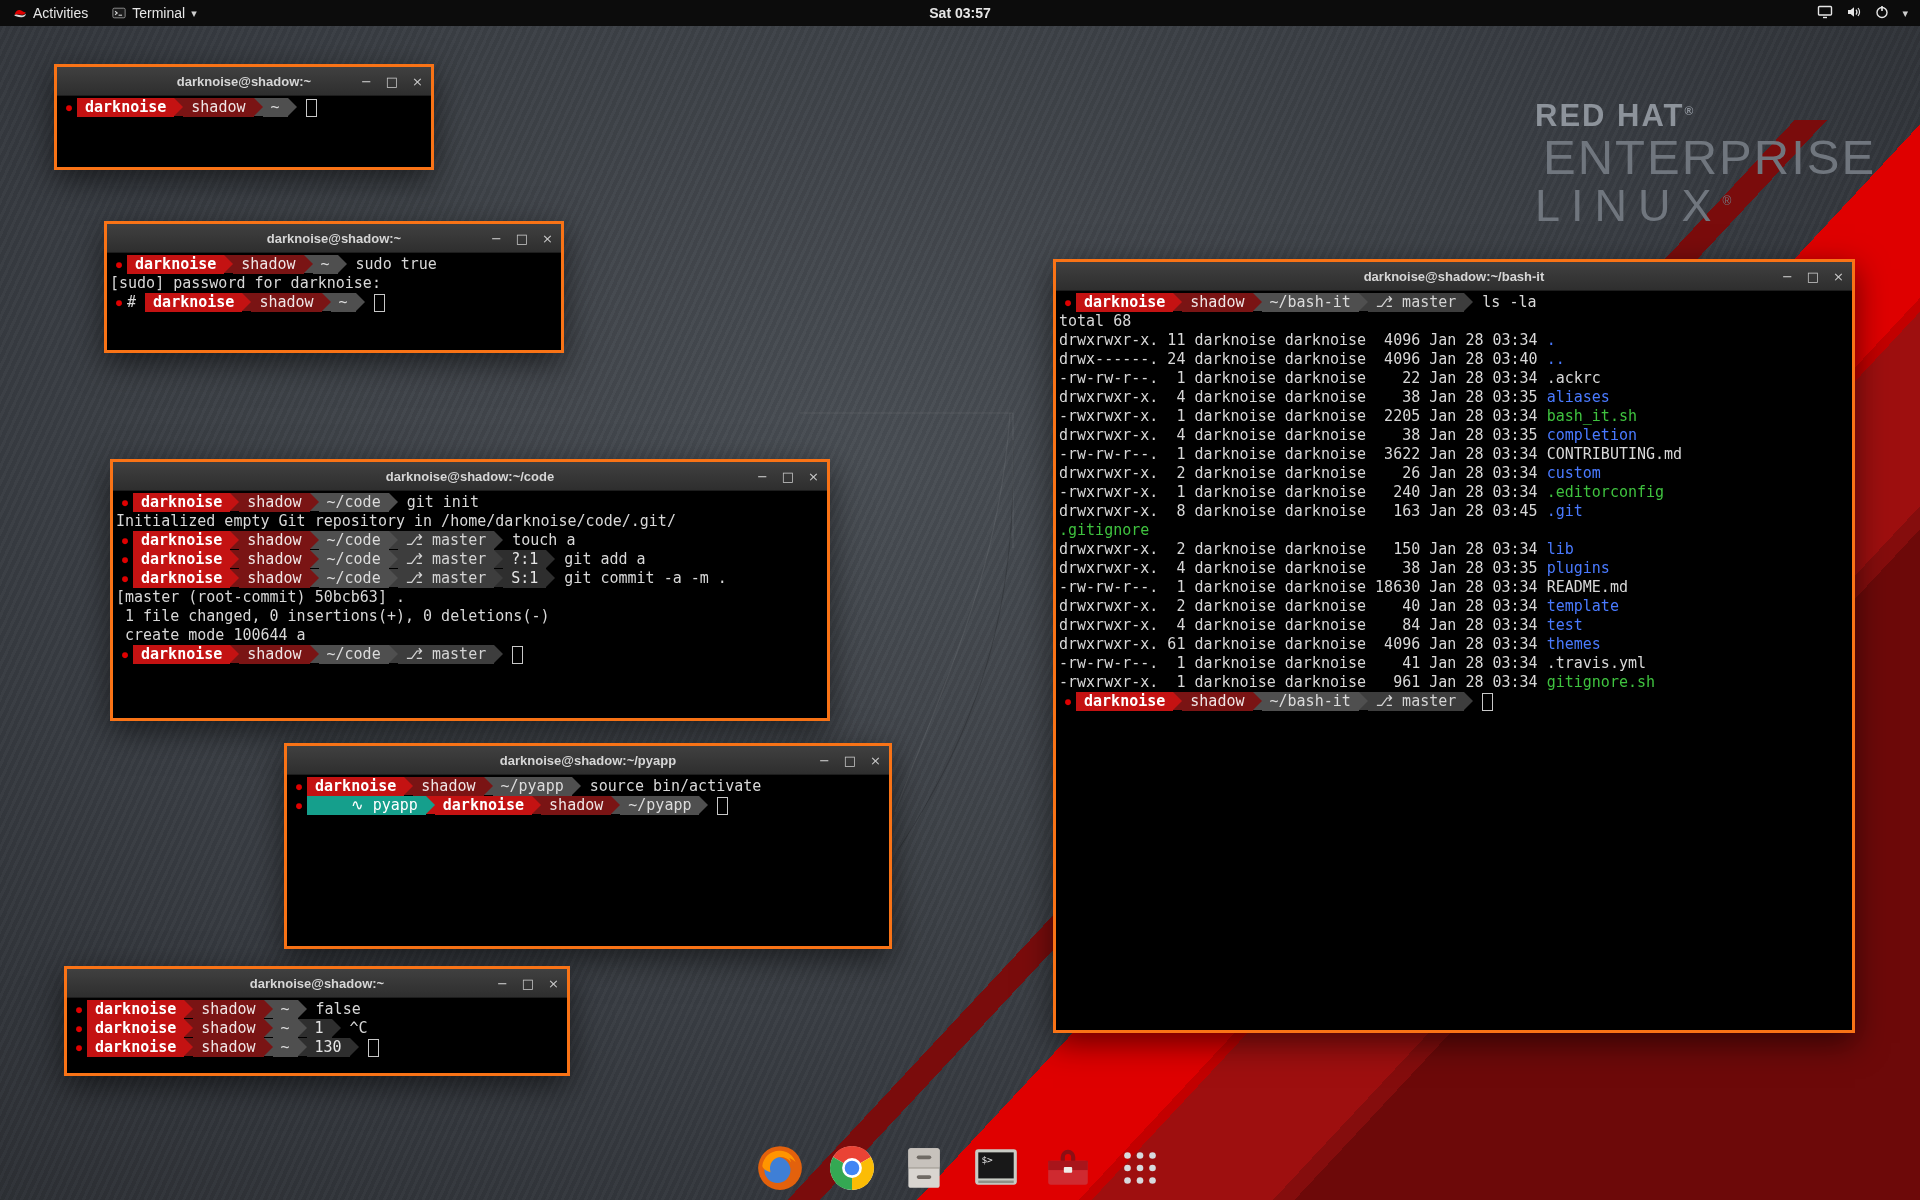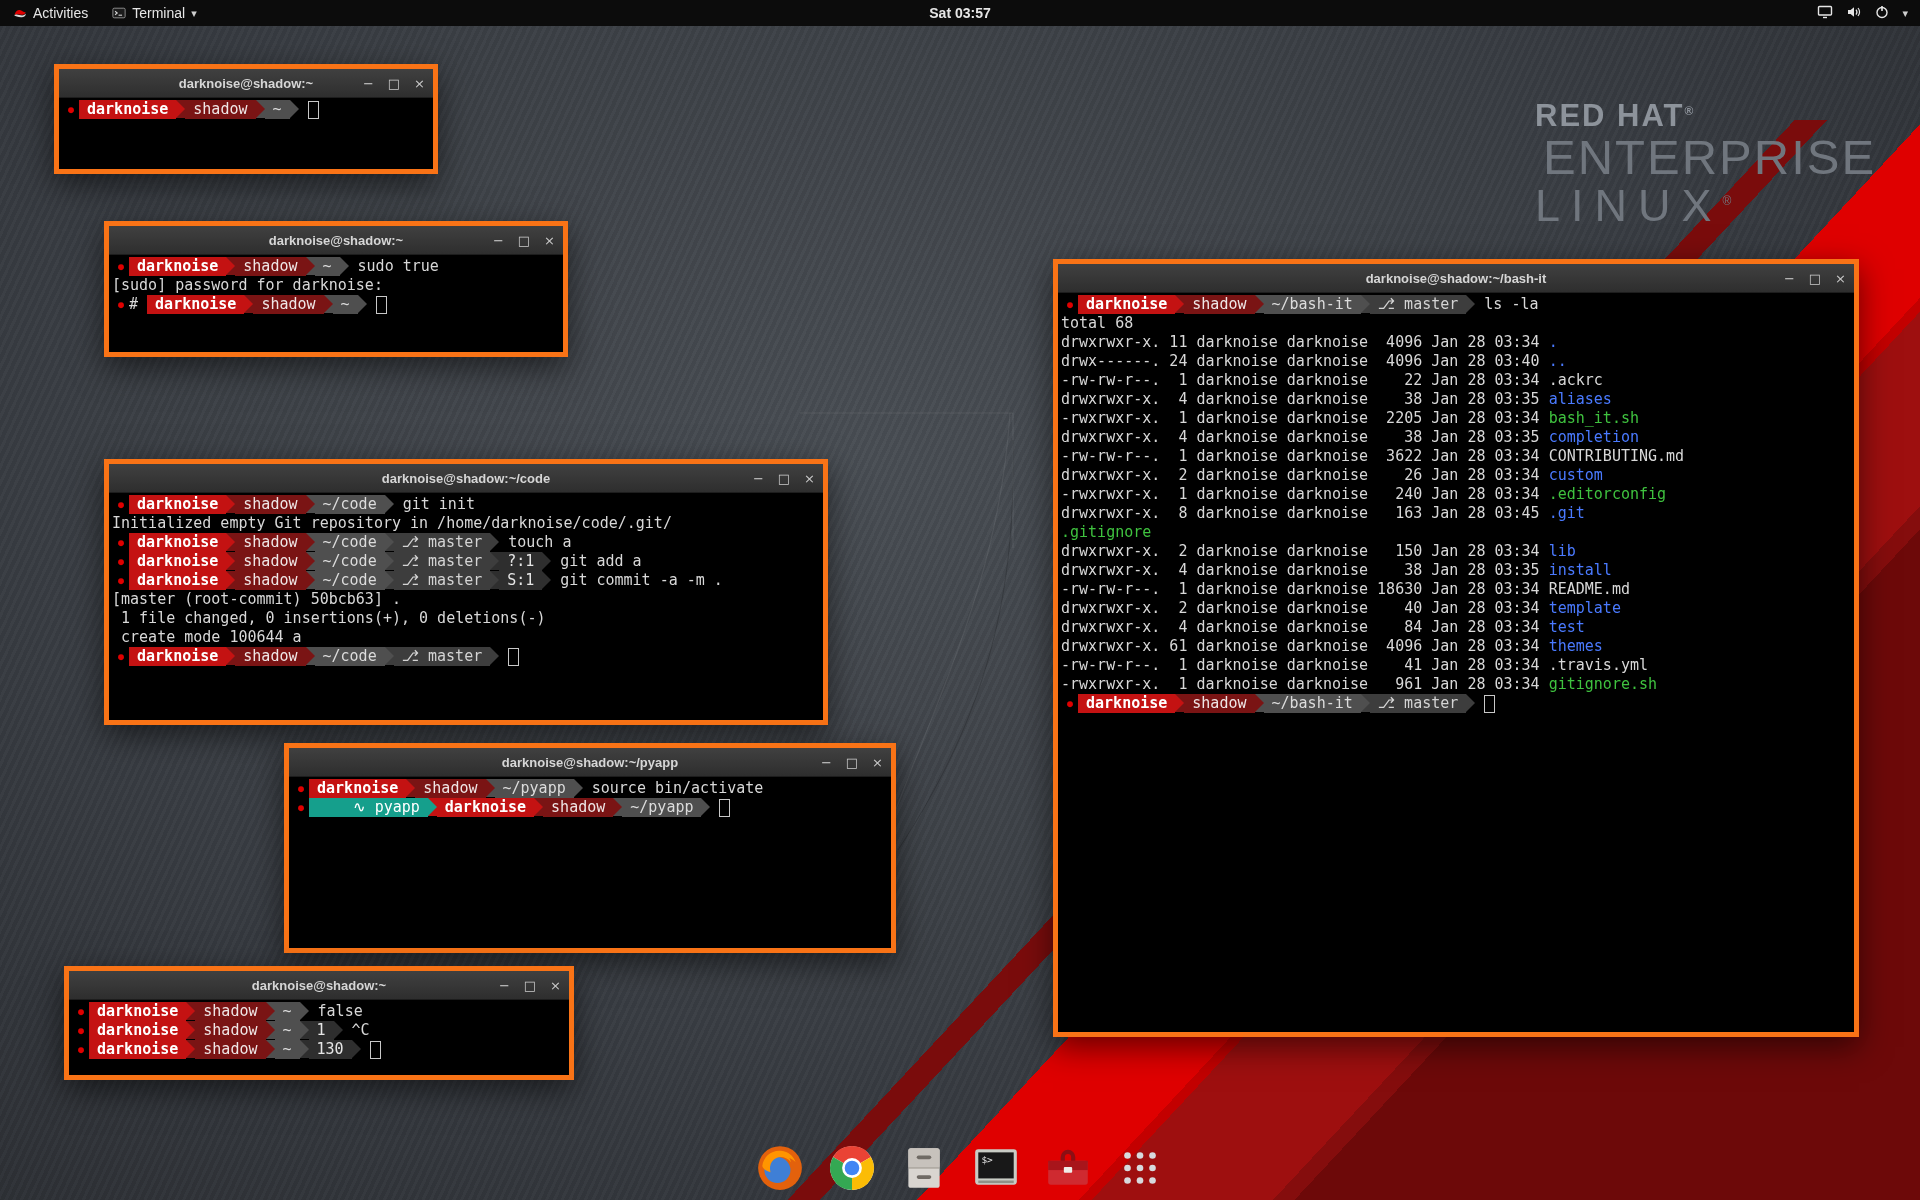--- a/index.html
+++ b/index.html
@@ -33,21 +33,21 @@
     display:flex;align-items:center;z-index:100;font-size:14px;}
   .tb-left{display:flex;align-items:center;height:100%;}
   .tb-item{display:flex;align-items:center;gap:6px;padding:0 12px;height:100%;cursor:default;}
   .tb-item .ic{display:flex;align-items:center;}
   .tb-clock{position:absolute;left:50%;transform:translateX(-50%);font-weight:700;}
   .tb-right{margin-left:auto;display:flex;align-items:center;gap:13px;padding-right:12px;height:100%;}
   .caret{font-size:11px;color:#cfcfcf;}
 
   
   #windows-layer{position:absolute;inset:0;z-index:10;}
-  .twin{position:absolute;border:5px solid #f97316;box-shadow:0 10px 30px rgba(0,0,0,.55);
+  .twin{position:absolute;border:3px solid #f97316;box-shadow:0 10px 30px rgba(0,0,0,.55);
     display:flex;flex-direction:column;background:#000;}
   .titlebar{height:28px;flex:0 0 28px;background:linear-gradient(#404040,#2e2e2e);
     border-bottom:1px solid #1d1d1d;position:relative;display:flex;align-items:center;justify-content:center;}
   .wtitle{font-size:13px;color:#d6d6d6;font-weight:bold;}
   .wbtns{position:absolute;right:8px;top:0;height:100%;display:flex;align-items:center;gap:14px;}
   .wbtn{color:#c9c9c9;font-size:13px;line-height:1;cursor:default;font-family:"DejaVu Sans",sans-serif;}
   .tbody{background:var(--term_bg,#000);flex:1;overflow:hidden;padding:2px 0 0 3px;
     font-family:"DejaVu Sans Mono",monospace;font-size:15px;}
   .tline{display:flex;align-items:stretch;height:19px;white-space:pre;}
   .seg{display:inline-block;height:19px;line-height:19px;padding:0 8px;white-space:pre;}
@@ -157,21 +157,21 @@
           <span class="wbtn">□</span>
           <span class="wbtn">×</span>
         </div>
       </div>
       <div class="tbody">
         <div class="tline"><span class="seg sg-icon">●</span><span class="seg sg-user" style="background: rgb(196, 18, 18);">darknoise</span><span class="psep" style="border-left-color: rgb(196, 18, 18); background: rgb(122, 20, 20);"></span><span class="seg sg-host" style="background: rgb(122, 20, 20);">shadow</span><span class="psep" style="border-left-color: rgb(122, 20, 20); background: rgb(79, 79, 79);"></span><span class="seg sg-path" style="background: rgb(79, 79, 79);">~</span><span class="psep" style="border-left-color: rgb(79, 79, 79);"></span><span class="seg sg-txt"> sudo true</span></div>
         <div class="tline"><span class="seg sg-txt">[sudo] password for darknoise:</span></div>
         <div class="tline"><span class="seg sg-icon">●</span><span class="seg sg-txt"># </span><span class="seg sg-user" style="background: rgb(196, 18, 18);">darknoise</span><span class="psep" style="border-left-color: rgb(196, 18, 18); background: rgb(122, 20, 20);"></span><span class="seg sg-host" style="background: rgb(122, 20, 20);">shadow</span><span class="psep" style="border-left-color: rgb(122, 20, 20); background: rgb(79, 79, 79);"></span><span class="seg sg-path" style="background: rgb(79, 79, 79);">~</span><span class="psep" style="border-left-color: rgb(79, 79, 79);"></span><span class="cursor"></span></div>
       </div>
     </div>
-    <div class="twin" style="left: 104px; top: 459px; width: 714px; height: 256px;">
+    <div class="twin" style="left: 110px; top: 459px; width: 714px; height: 256px;">
       <div class="titlebar">
         <div class="wtitle">darknoise@shadow:~/code</div>
         <div class="wbtns">
           <span class="wbtn">−</span>
           <span class="wbtn">□</span>
           <span class="wbtn">×</span>
         </div>
       </div>
       <div class="tbody">
         <div class="tline"><span class="seg sg-icon">●</span><span class="seg sg-user" style="background: rgb(196, 18, 18);">darknoise</span><span class="psep" style="border-left-color: rgb(196, 18, 18); background: rgb(122, 20, 20);"></span><span class="seg sg-host" style="background: rgb(122, 20, 20);">shadow</span><span class="psep" style="border-left-color: rgb(122, 20, 20); background: rgb(79, 79, 79);"></span><span class="seg sg-path" style="background: rgb(79, 79, 79);">~/code</span><span class="psep" style="border-left-color: rgb(79, 79, 79);"></span><span class="seg sg-txt"> git init</span></div>
@@ -231,21 +231,21 @@
         <div class="tline"><span class="seg sg-txt">-rw-rw-r--.  1 darknoise darknoise    22 Jan 28 03:34 </span><span class="seg sg-file">.ackrc</span></div>
         <div class="tline"><span class="seg sg-txt">drwxrwxr-x.  4 darknoise darknoise    38 Jan 28 03:35 </span><span class="seg sg-dir">aliases</span></div>
         <div class="tline"><span class="seg sg-txt">-rwxrwxr-x.  1 darknoise darknoise  2205 Jan 28 03:34 </span><span class="seg sg-exec">bash_it.sh</span></div>
         <div class="tline"><span class="seg sg-txt">drwxrwxr-x.  4 darknoise darknoise    38 Jan 28 03:35 </span><span class="seg sg-dir">completion</span></div>
         <div class="tline"><span class="seg sg-txt">-rw-rw-r--.  1 darknoise darknoise  3622 Jan 28 03:34 </span><span class="seg sg-file">CONTRIBUTING.md</span></div>
         <div class="tline"><span class="seg sg-txt">drwxrwxr-x.  2 darknoise darknoise    26 Jan 28 03:34 </span><span class="seg sg-dir">custom</span></div>
         <div class="tline"><span class="seg sg-txt">-rwxrwxr-x.  1 darknoise darknoise   240 Jan 28 03:34 </span><span class="seg sg-exec">.editorconfig</span></div>
         <div class="tline"><span class="seg sg-txt">drwxrwxr-x.  8 darknoise darknoise   163 Jan 28 03:45 </span><span class="seg sg-dir">.git</span></div>
         <div class="tline"><span class="seg sg-exec">.gitignore</span></div>
         <div class="tline"><span class="seg sg-txt">drwxrwxr-x.  2 darknoise darknoise   150 Jan 28 03:34 </span><span class="seg sg-dir">lib</span></div>
-        <div class="tline"><span class="seg sg-txt">drwxrwxr-x.  4 darknoise darknoise    38 Jan 28 03:35 </span><span class="seg sg-dir">install</span></div>
+        <div class="tline"><span class="seg sg-txt">drwxrwxr-x.  4 darknoise darknoise    38 Jan 28 03:35 </span><span class="seg sg-dir">plugins</span></div>
         <div class="tline"><span class="seg sg-txt">-rw-rw-r--.  1 darknoise darknoise 18630 Jan 28 03:34 </span><span class="seg sg-file">README.md</span></div>
         <div class="tline"><span class="seg sg-txt">drwxrwxr-x.  2 darknoise darknoise    40 Jan 28 03:34 </span><span class="seg sg-dir">template</span></div>
         <div class="tline"><span class="seg sg-txt">drwxrwxr-x.  4 darknoise darknoise    84 Jan 28 03:34 </span><span class="seg sg-dir">test</span></div>
         <div class="tline"><span class="seg sg-txt">drwxrwxr-x. 61 darknoise darknoise  4096 Jan 28 03:34 </span><span class="seg sg-dir">themes</span></div>
         <div class="tline"><span class="seg sg-txt">-rw-rw-r--.  1 darknoise darknoise    41 Jan 28 03:34 </span><span class="seg sg-file">.travis.yml</span></div>
         <div class="tline"><span class="seg sg-txt">-rwxrwxr-x.  1 darknoise darknoise   961 Jan 28 03:34 </span><span class="seg sg-exec">gitignore.sh</span></div>
         <div class="tline"><span class="seg sg-icon">●</span><span class="seg sg-user" style="background: rgb(196, 18, 18);">darknoise</span><span class="psep" style="border-left-color: rgb(196, 18, 18); background: rgb(122, 20, 20);"></span><span class="seg sg-host" style="background: rgb(122, 20, 20);">shadow</span><span class="psep" style="border-left-color: rgb(122, 20, 20); background: rgb(79, 79, 79);"></span><span class="seg sg-path" style="background: rgb(79, 79, 79);">~/bash-it</span><span class="psep" style="border-left-color: rgb(79, 79, 79); background: rgb(61, 61, 61);"></span><span class="seg sg-git" style="background: rgb(61, 61, 61);">⎇ master</span><span class="psep" style="border-left-color: rgb(61, 61, 61);"></span><span class="cursor"></span></div>
       </div>
     </div>
   </div>

